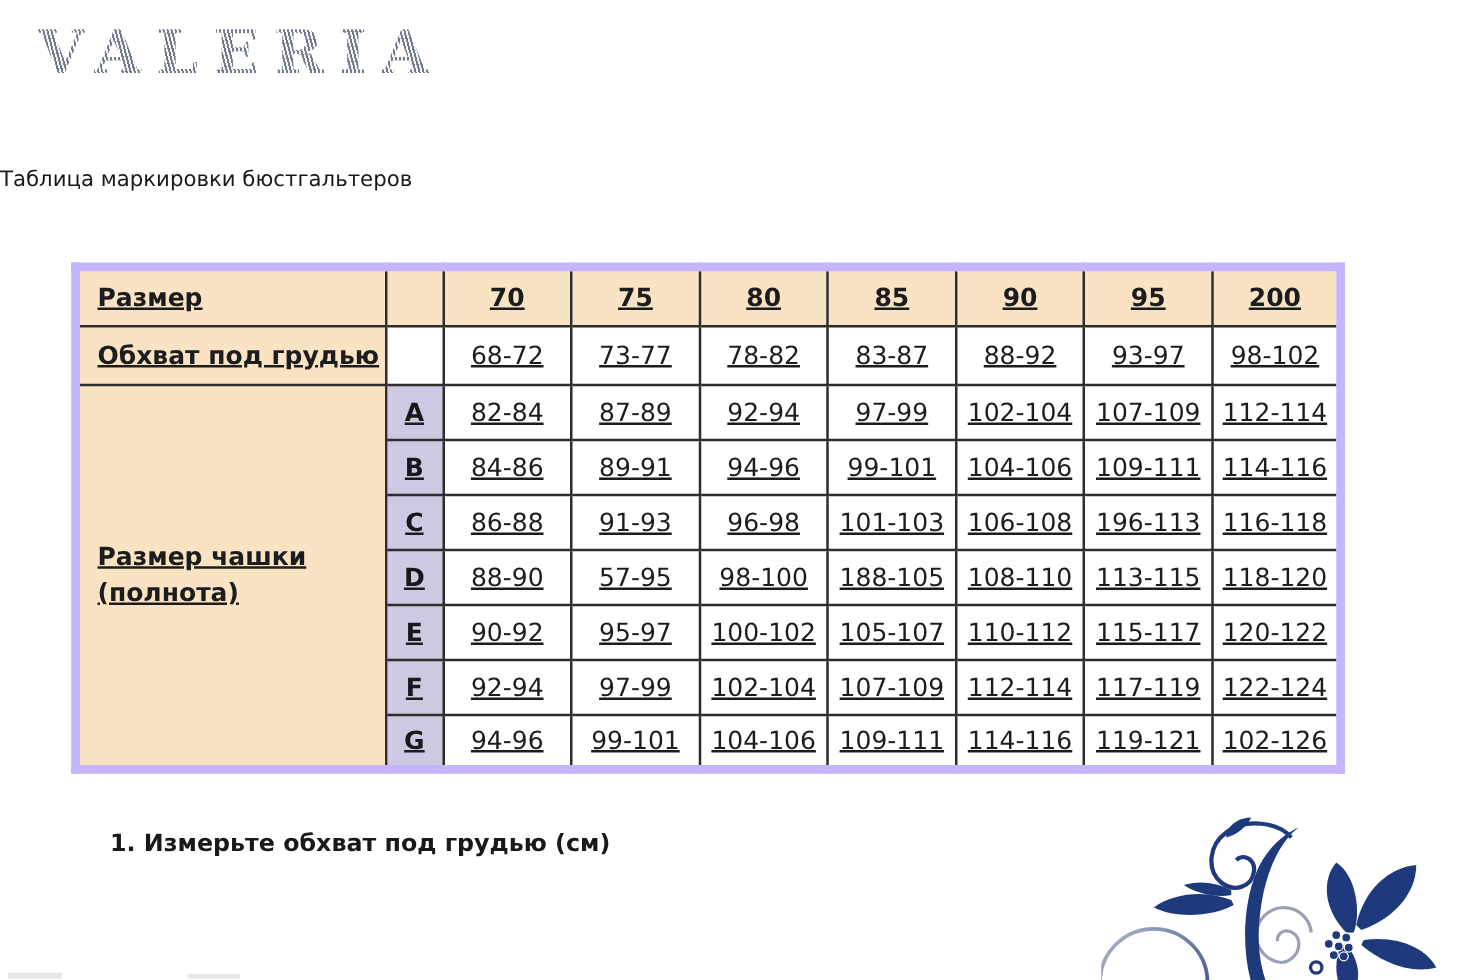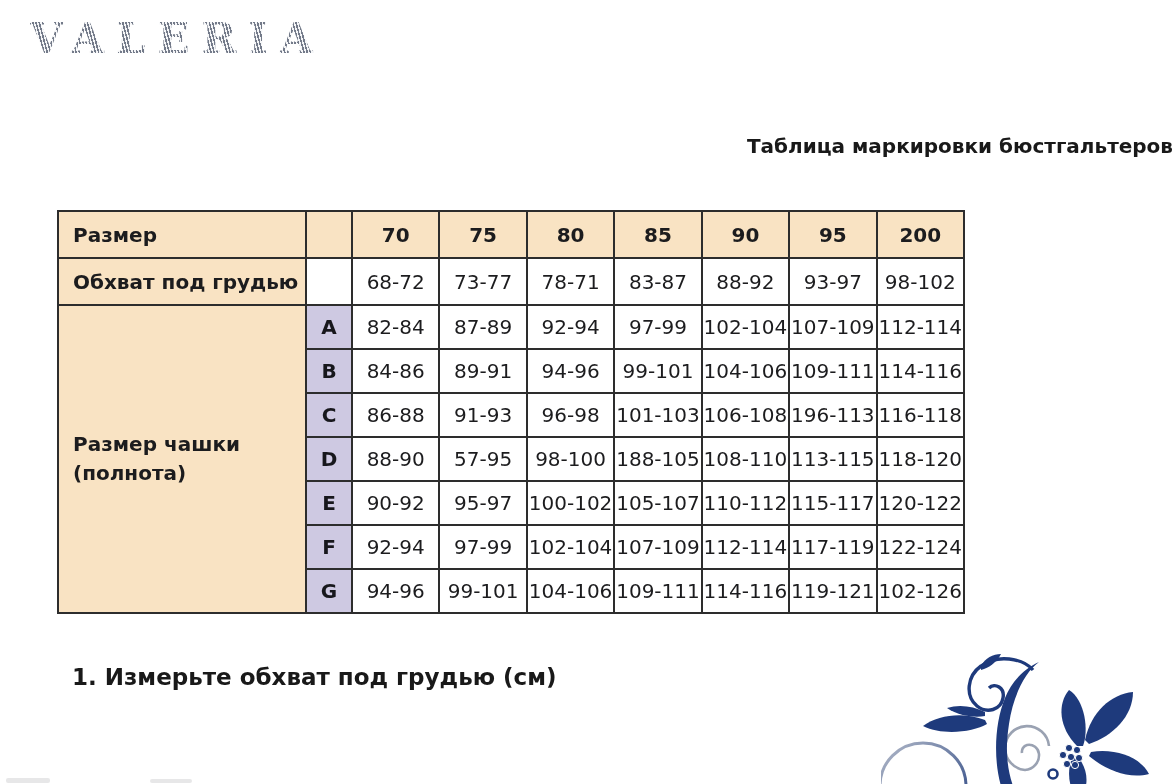--- a/index.html
+++ b/index.html
@@ -9,62 +9,63 @@
     overflow:hidden;
     background:#ffffff;
     color:#1c1c1e;
     font-family:"DejaVu Sans","Liberation Sans",sans-serif;
   }
 
   
   .logo {
     position:absolute; left:30px; top:14px;
     font-family:"DejaVu Serif","Liberation Serif",serif;
-    font-size:42px; font-weight:700; letter-spacing:12px;
+    font-size:48px; font-weight:700; letter-spacing:12px;
     color:#7f8694;
   }
   @supports ((-webkit-background-clip:text) or (background-clip:text)) {
     .logo {
       background:repeating-linear-gradient(75deg,#737a89 0px,#737a89 1.6px,#f4f5f7 1.6px,#f4f5f7 3.1px);
       -webkit-background-clip:text; background-clip:text;
       -webkit-text-fill-color:transparent; color:transparent;
     }
   }
 
   
   .title {
     position:absolute; top:134px; left:0; width:1173px;
-    text-align:right; font-size:20px; font-weight:700; color:#191919;
+    text-align:left; font-size:17px; font-weight:400; color:#191919;
   }
 
   
   table.size-table {
     position:absolute; left:57px; top:210px;
-    width:908px; table-layout:fixed;
+    width:1019px; table-layout:fixed;
     border-collapse:collapse;
-    border:1px solid #c4b5fd;
+    border:7px solid #c4b5fd;
+    text-decoration:underline;
   }
   .size-table td {
     border:2px solid #2d2d2d;
     height:44px;
     font-size:20px;
     text-align:center; vertical-align:middle;
     background:#fff;
     overflow:hidden;
   }
   .size-table tr.hdr td { height:47px; }
   .size-table td.label { text-align:left; padding-left:14px; font-weight:700; }
   .size-table td.peach { background:#f9e3c3; }
   .size-table td.lav   { background:#cec9e2; }
   .size-table td.bold  { font-weight:700; }
   .size-table td.cup-letter { font-weight:700; color:#17171c; }
   .size-table td.cup-label { line-height:1.45; padding-right:40px; }
 
   
-  .instructions { position:absolute; left:72px; top:664px; font-size:23px; font-weight:700; color:#191919;text-align:right; }
+  .instructions { position:absolute; left:88px; top:664px; font-size:19px; font-weight:700; color:#191919;text-align:right; }
   .instructions .line { margin-bottom:17px; white-space:nowrap; }
 
   
   .flourish { position:absolute; right:4px; top:650px; width:288px; height:134px; }
 
   
   .smudge { position:absolute; background:rgba(70,70,80,0.13); border-radius:2px; }
   .smudge.s1 { left:6px;   top:778px; width:44px; height:5px; }
   .smudge.s2 { left:150px; top:779px; width:42px; height:4px; }
 </style>
@@ -97,21 +98,21 @@
         <td class="peach bold">85</td>
         <td class="peach bold">90</td>
         <td class="peach bold">95</td>
         <td class="peach bold">200</td>
       </tr>
     <tr class="hdr" id="row-underbust">
       <td class="label peach">Обхват под грудью</td>
       <td></td>
     <td>68-72</td>
         <td>73-77</td>
-        <td>78-71</td>
+        <td>78-82</td>
         <td>83-87</td>
         <td>88-92</td>
         <td>93-97</td>
         <td>98-102</td>
       </tr>
   <tr class="cup-row">
         <td class="label peach cup-label" rowspan="7">Размер чашки (полнота)</td>
         <td class="lav cup-letter">A</td>
         <td>82-84</td>
         <td>87-89</td>

